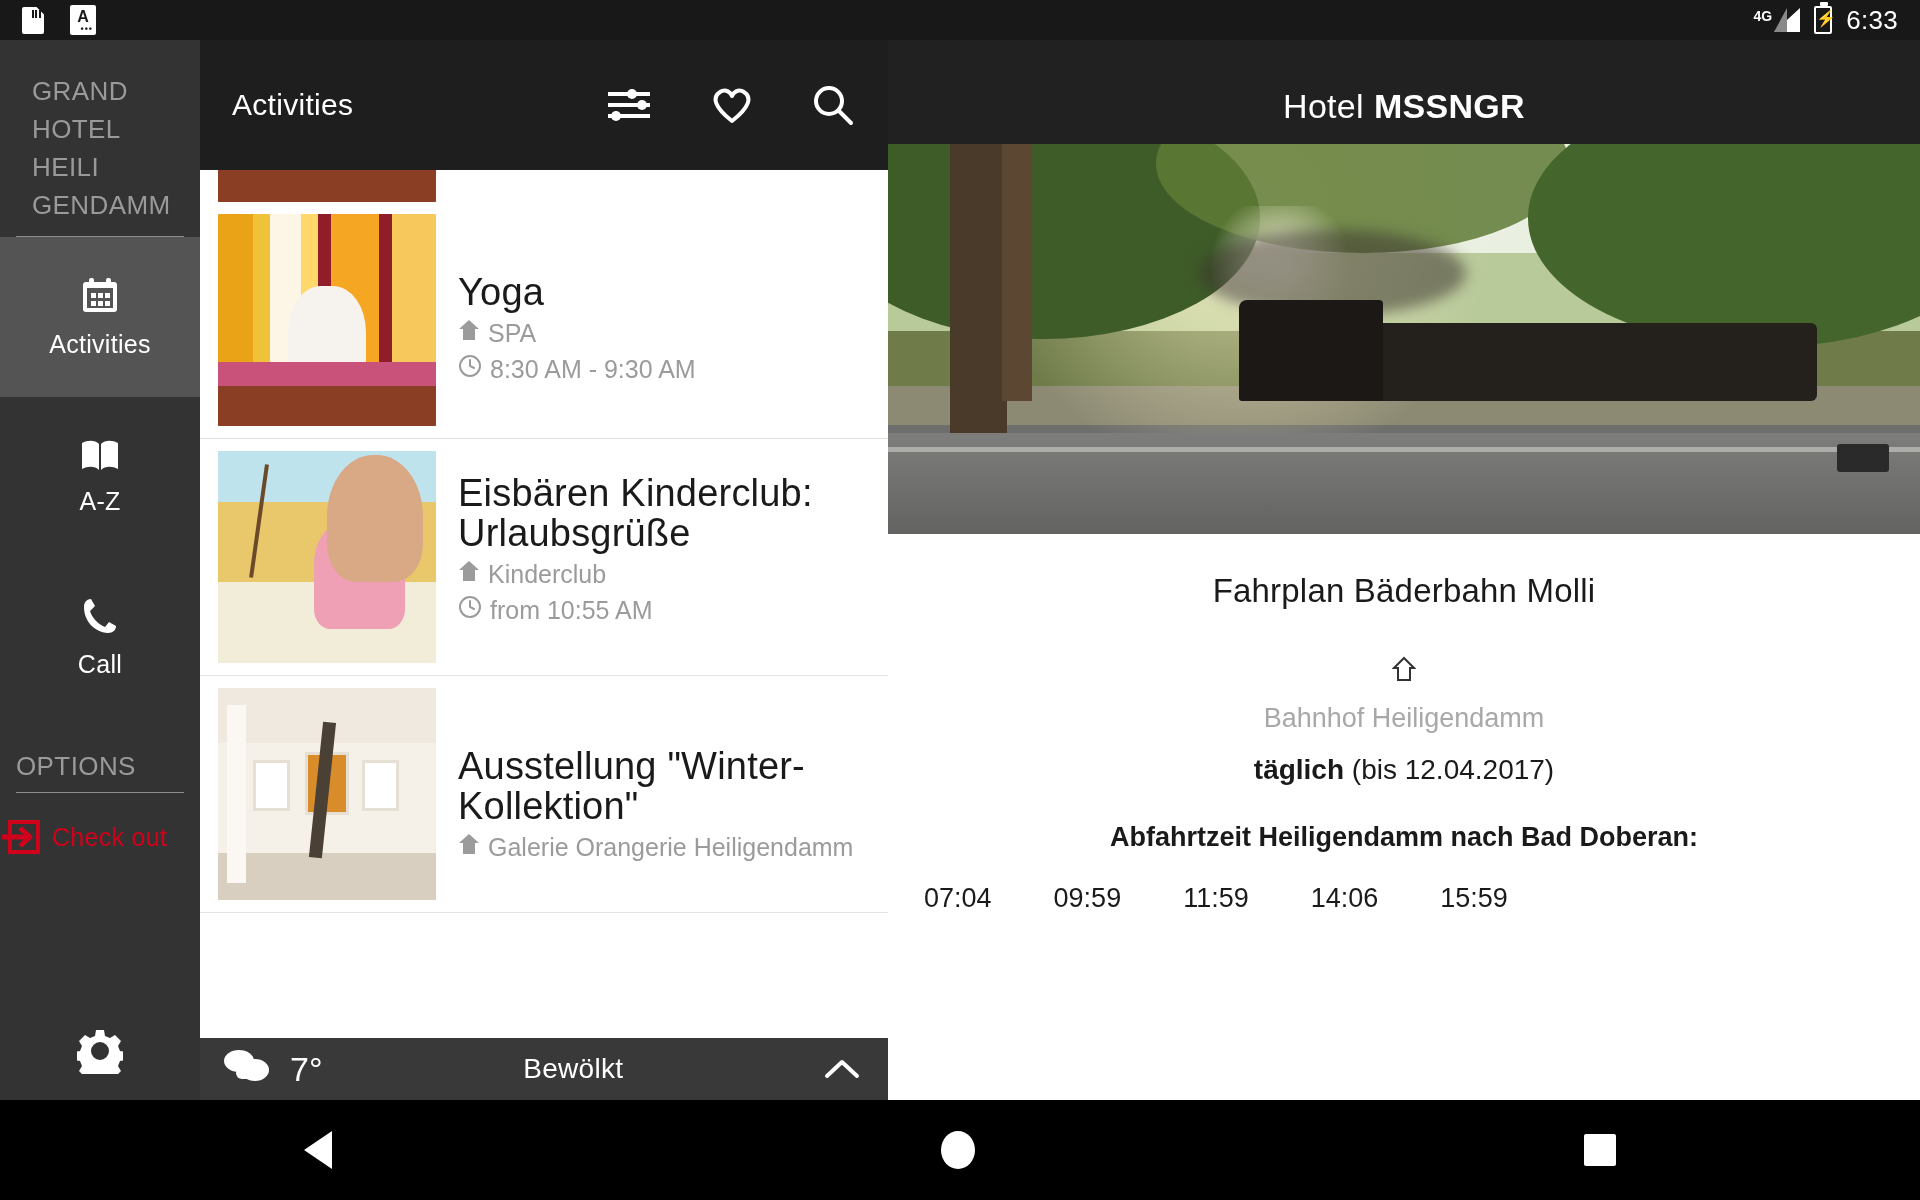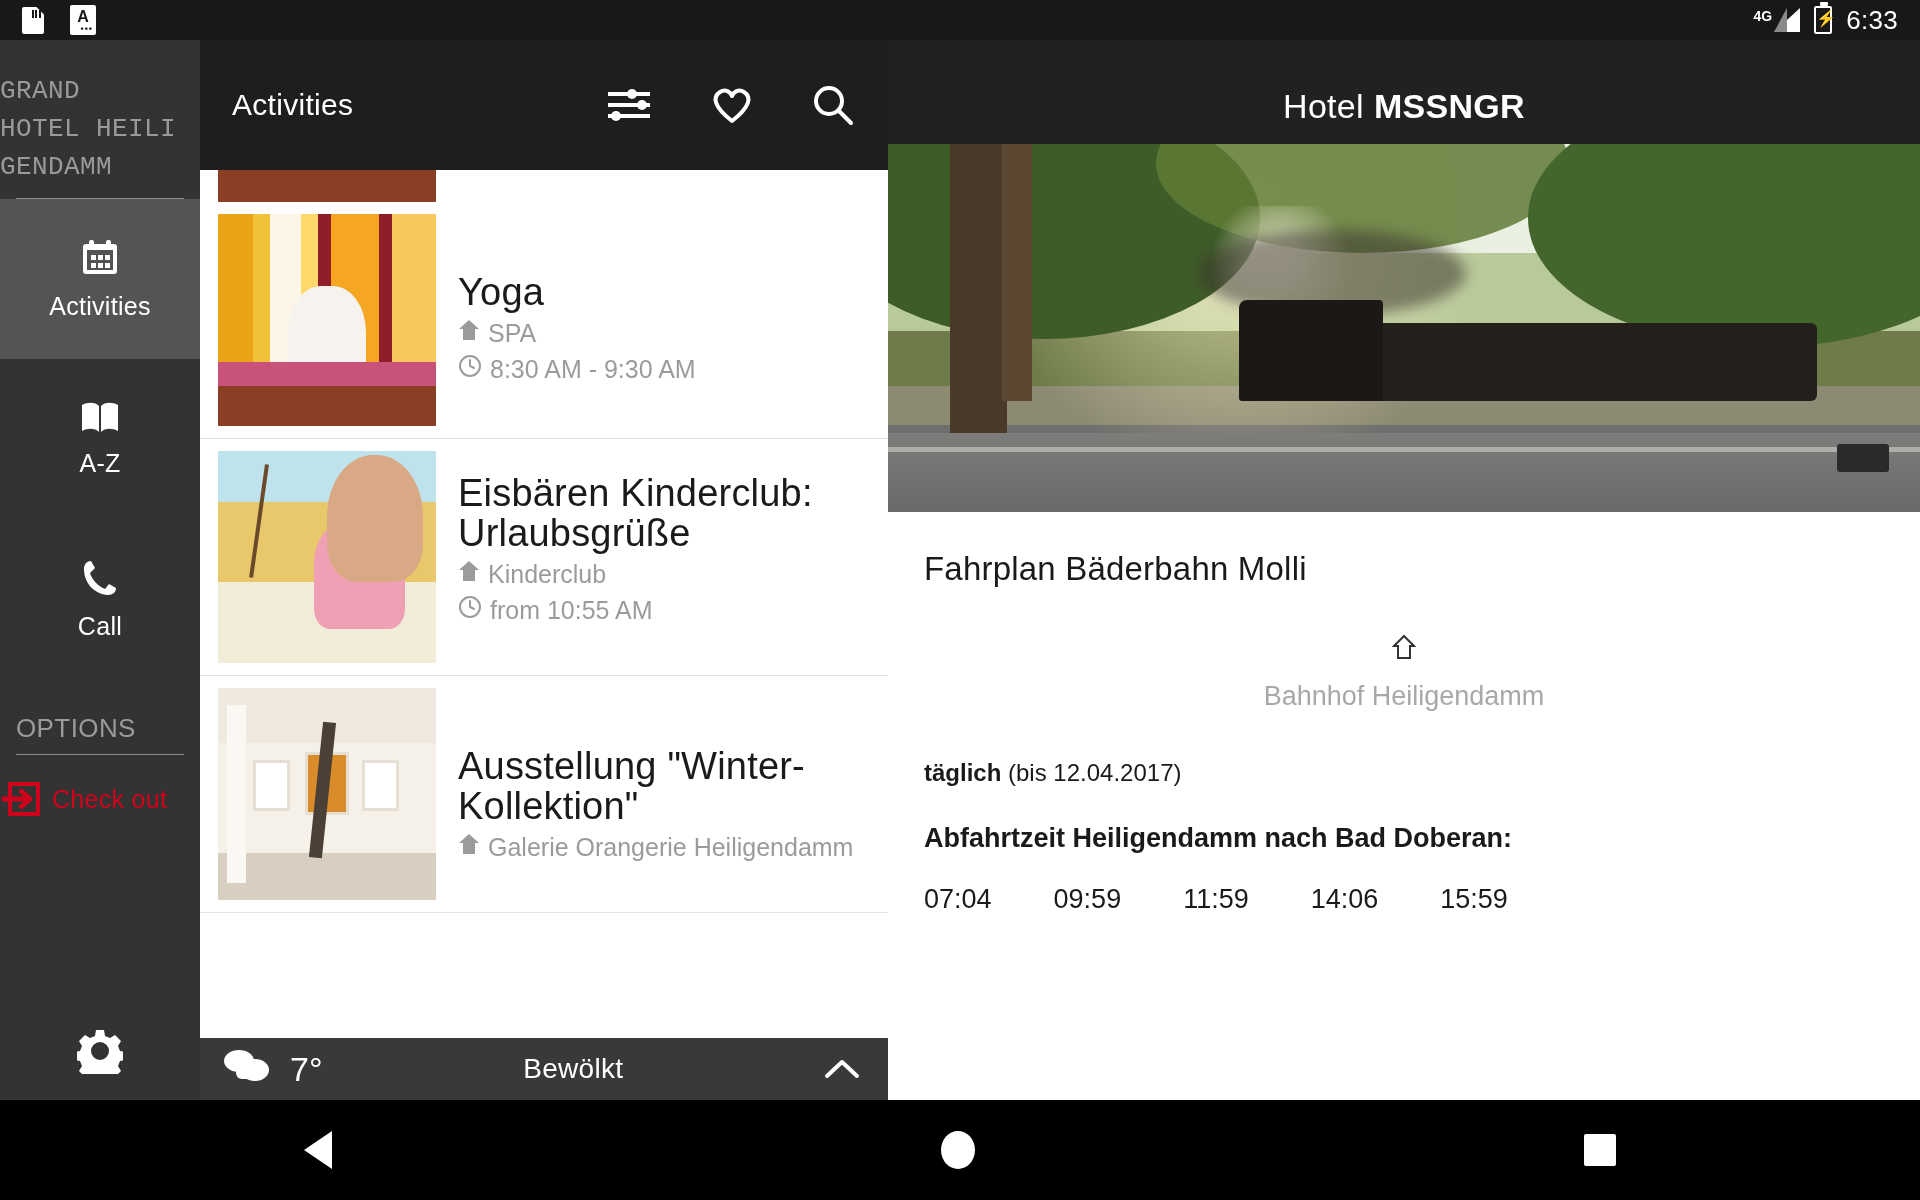--- a/index.html
+++ b/index.html
@@ -45,22 +45,22 @@
   .batt { width: 18px; height: 28px; border: 2.5px solid #fff; border-radius: 2px; position: relative; }
   .batt::before { content:""; position:absolute; top:-6px; left:4px; width:8px; height:4px; background:#fff; border-radius:1px;}
   .batt .bolt { position:absolute; inset:0; color:#fff; font-size:16px; line-height:22px; text-align:center;}
 
   
   .drawer {
     position: absolute; top: 40px; left: 0; width: 200px; height: 1060px;
     background: #333333; z-index: 40;
   }
   .drawer-title {
-    padding: 32px 16px 0 0; color: #9a9a9a; font-size: 26px; line-height: 38px;
-    font-weight: 300; letter-spacing: .4px; font-family: Liberation Mono, monospace;
+    padding: 32px 16px 0 32px; color: #9a9a9a; font-size: 26px; line-height: 38px;
+    font-weight: 300; letter-spacing: .4px;
   }
   .drawer-title-rule { margin: 12px 16px 0 16px; height: 1px; background: #8d8d8d; }
   .nav-item {
     height: 160px; display: flex; flex-direction: column;
     align-items: center; justify-content: center; gap: 14px;
     color: #fff;
   }
   .nav-item.active { background: #545454; }
   .nav-label { font-size: 25px; font-weight: 300; letter-spacing: .3px; }
   .nav-icon svg { display: block; }
@@ -159,27 +159,27 @@
   .hero .canopyL{position:absolute;left:-6%;top:-12%;width:42%;height:62%;background:#3e5c28;border-radius:50%;}
   .hero .canopyR{position:absolute;right:-8%;top:-14%;width:46%;height:66%;background:#44662c;border-radius:50%;}
   .hero .canopyM{position:absolute;left:26%;top:-18%;width:40%;height:46%;background:#5f7a35;border-radius:50%;opacity:.85;}
   .hero .train{position:absolute;left:36%;top:46%;width:54%;height:20%;background:#24201c;border-radius:6px;}
   .hero .loco{position:absolute;left:34%;top:40%;width:14%;height:26%;background:#1b1815;border-radius:8px 4px 3px 3px;}
   .hero .smoke{position:absolute;left:30%;top:22%;width:26%;height:22%;background:rgba(60,55,48,.55);border-radius:50%;filter:blur(7px);}
   .hero .car{position:absolute;right:3%;bottom:16%;width:5%;height:7%;background:#2a2a2a;border-radius:3px;}
   .hero .glow{position:absolute;left:30%;top:16%;width:16%;height:30%;background:radial-gradient(circle,rgba(255,252,230,.95),rgba(255,240,190,0) 70%);}
 
   .detail {
-    position: absolute; top: 472px; left: 0; width: 1032px; bottom: 0;
-    background: #fff; padding: 38px 36px 0 36px;
+    position: absolute; top: 494px; left: 0; width: 1032px; bottom: 0;
+    background: #fff; padding: 38px 36px 0 36px; text-align: center;
   }
   .detail-title { font-size: 33px; font-weight: 300; color: #1a1a1a; letter-spacing:.2px;}
   .detail-loc { display:flex; align-items:center; gap: 14px; margin-top: 46px; color:#a8a8a8; font-size: 27px; font-weight:300;flex-direction:column;}
   .detail-loc .lochome { color:#222; }
-  .detail-p { margin-top: 47px; font-size: 24px; font-weight: 300; color:#1a1a1a;}
+  .detail-p { margin-top: 20px; font-size: 28px; font-weight: 300; color:#1a1a1a;}
   .detail-p b { font-weight: 700; }
   .detail-h { margin-top: 36px; font-size: 27px; font-weight: 700; color:#1a1a1a;}
   .times { margin-top: 30px; display: flex; gap: 62px; font-size: 27px; font-weight: 300; color:#1a1a1a;}
 
   
   .navbar {
     position:absolute; bottom:0; left:0; width:1920px; height:100px;
     background:#000; display:flex; align-items:center; justify-content:space-around; z-index:70;
   }
   .nb-back { width:0;height:0;border-style:solid;border-width:19px 28px 19px 0;border-color:transparent #fff transparent transparent;}

